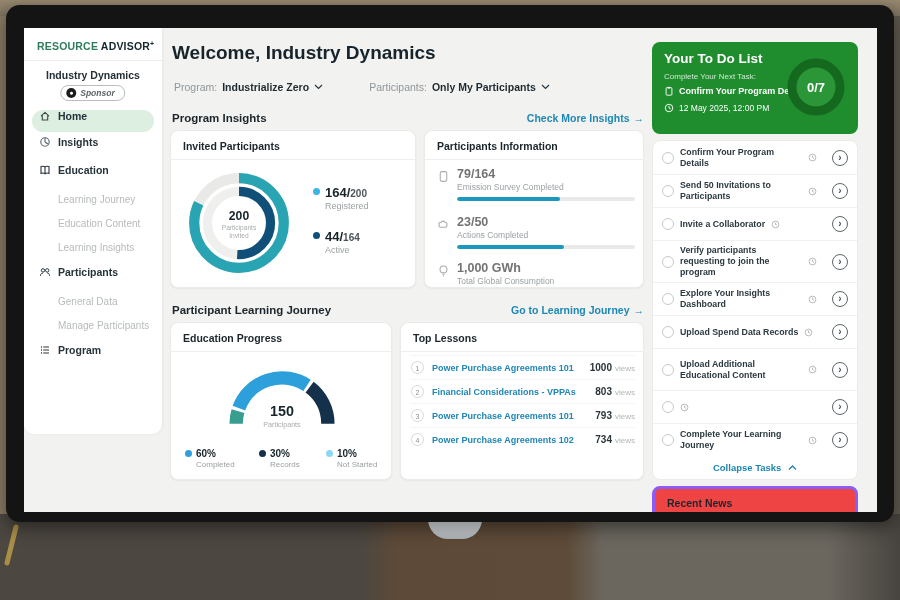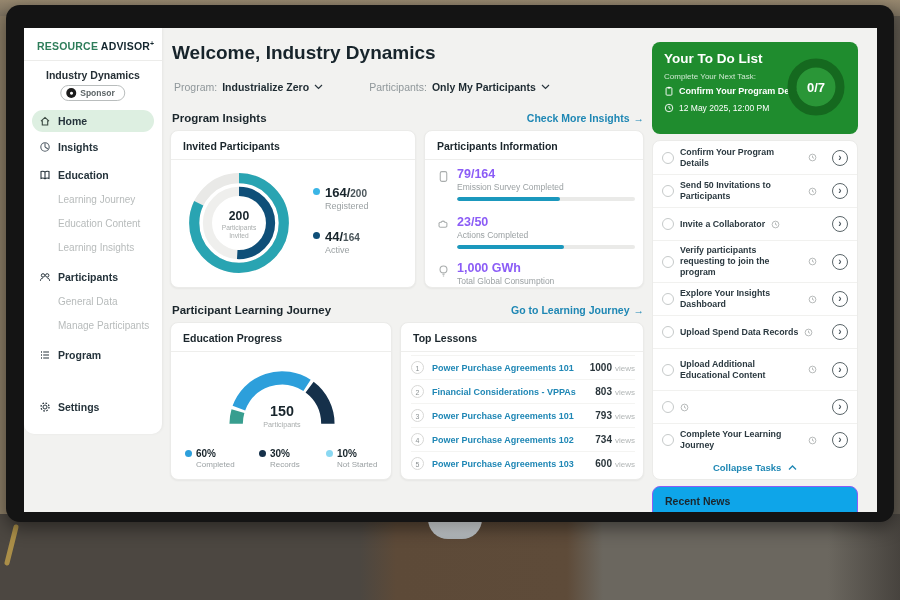--- a/index.html
+++ b/index.html
@@ -18,24 +18,24 @@
   .screen { position:absolute; left:18px; top:23px; width:853px; height:484px; background:#f2f2f0; overflow:hidden; }
 
   
   .sidebar { position:absolute; left:0; top:0; width:138px; height:406px; background:#fff; border-radius:0 0 10px 10px; box-shadow:1px 0 3px rgba(0,0,0,.05); }
   .logo { position:absolute; left:13px; top:11px; font-size:10.5px; font-weight:bold; letter-spacing:.2px; white-space:nowrap; }
   .logo .p1 { color:#2e7d5a; }
   .logo .p2 { color:#14262e; }
   .logo sup { font-size:7px; }
   .sb-div { position:absolute; left:0; top:32px; width:138px; height:1px; background:#ececea; }
   .org { position:absolute; left:0; top:41px; width:138px; text-align:center; font-size:10.5px; font-weight:bold; color:#252f35; }
-  .sponsor { position:absolute; left:50%; transform:translateX(-50%); top:57px; display:flex; align-items:flex-end; gap:4px; border:1px solid #b9bdbd; border-radius:10px; padding:2px 10px 2px 5px; background:#fff; }
+  .sponsor { position:absolute; left:50%; transform:translateX(-50%); top:57px; display:flex; align-items:flex-end; gap:4px; border:1px solid #b9bdbd; border-radius:10px; padding:2px 10px 2px 5px; background:#fff;font-style:italic; }
   .sponsor .dot { width:10px; height:10px; border-radius:50%; background:#1c1c1c; color:#fff; font-size:7px; line-height:10px; text-align:center; }
   .sponsor .txt { font-size:8.5px; color:#5c6466; font-weight:bold; }
-  .nav-item { position:absolute; left:8px; width:122px; height:22px; display:flex; align-items:center; gap:7px; padding-left:7px; font-size:10.5px; font-weight:bold; color:#25333b; border-radius:12px; cursor:pointer; }
+  .nav-item { position:absolute; left:8px; width:122px; height:22px; display:flex; gap:7px; padding-left:7px; font-size:10.5px; font-weight:bold; color:#25333b; border-radius:12px; cursor:pointer; }
   .nav-item.active { background:#ddefe1; }
   .nav-item svg { flex:0 0 auto; }
   .nav-sub { position:absolute; left:34px; width:100px; height:18px; font-size:10px; color:#b7bbbb; display:flex; align-items:center; cursor:pointer; }
 
   
   .welcome { position:absolute; left:148px; top:14px; font-size:19px; font-weight:bold; color:#17242b; }
   .filters { position:absolute; left:150px; top:53px; display:flex; gap:46px; font-size:10.5px; }
   .filter { display:flex; align-items:center; gap:5px; cursor:pointer; }
   .filter .lbl { color:#8f979a; }
   .filter .val { color:#1d2a31; font-weight:bold; }
@@ -51,21 +51,21 @@
   
   .leg-item { position:absolute; left:142px; }
   .leg-item .dot { display:inline-block; width:7px; height:7px; border-radius:50%; margin-right:5px; vertical-align:2px; }
   .leg-item .big { font-size:13px; font-weight:bold; color:#17242b; }
   .leg-item .sm { font-size:10px; font-weight:bold; color:#4a555a; }
   .leg-item .lab { font-size:9px; color:#9ba1a3; margin-left:12px; }
 
   
   .metric { position:absolute; left:10px; width:200px; }
   .metric .ic { position:absolute; left:0; top:3px; }
-  .metric .val { margin-left:22px; font-size:12.5px; font-weight:bold; color:#8b5cf6; }
+  .metric .val { margin-left:22px; font-size:12.5px; font-weight:bold; color:#737373; }
   .metric .lab { margin-left:22px; font-size:8.5px; color:#9ba1a3; margin-top:1px; }
   .metric .bar { margin-left:22px; margin-top:5px; width:178px; height:4px; border-radius:2px; background:#eaeae8; overflow:hidden; }
   .metric .bar i { display:block; height:100%; background:#1b98bd; border-radius:2px; }
 
   
   .gleg { position:absolute; bottom:10px; font-size:10px; }
   .gleg .dot { display:inline-block; width:7px; height:7px; border-radius:50%; margin-right:4px; }
   .gleg .v { font-weight:bold; color:#17242b; }
   .gleg .l { font-size:8px; color:#9ba1a3; margin-left:11px; margin-top:1px; }
 
@@ -87,21 +87,21 @@
 
   
   .tasks { position:absolute; left:628px; top:112px; width:206px; height:340px; background:#fff; border:1px solid #ebebe9; border-radius:8px; }
   .task { position:absolute; left:0; width:100%; display:flex; align-items:center; gap:6px; padding:0 9px; border-top:1px solid #f1f1ef; }
   .task:first-child { border-top:none; }
   .task .chk { flex:0 0 12px; height:12px; border:1.4px solid #c6caca; border-radius:50%; background:#fff; cursor:pointer; }
   .task .lab { font-size:8.8px; font-weight:bold; color:#2b3940; max-width:122px; line-height:1.25; }
   .task .chev { margin-left:auto; flex:0 0 16px; height:16px; border:1.4px solid #5a6569; border-radius:50%; text-align:center; line-height:13px; font-size:10px; color:#47525a; font-weight:bold; cursor:pointer; }
   .collapse { position:absolute; left:0; top:315px; width:100%; height:23px; text-align:center; font-size:9.5px; font-weight:bold; color:#1e87b4; line-height:23px; cursor:pointer; }
 
-  .news { position:absolute; left:628px; top:458px; width:206px; height:34px; background:#0ea5e9; border:1px solid #8b5cf6; border-radius:8px 8px 0 0; }
+  .news { position:absolute; left:628px; top:458px; width:206px; height:34px; background:#ef4444; border:3px solid #8b5cf6; border-radius:8px 8px 0 0; }
   .news .t { position:absolute; left:12px; top:8px; font-size:10.5px; font-weight:bold; color:#1b262c; }
 
   svg.ic { display:block; }
   text { font-family:"Liberation Sans", sans-serif; }
 </style>
 </head>
 <body>
 
 <div class="bg-top"></div>
 <div class="bg-bottom"></div>
@@ -164,27 +164,20 @@
         </div>
     <div class="nav-sub" style="top:288px">
           <span>Manage Participants</span>
         </div>
     <div class="nav-item" style="top:316px">
       <svg class="ic" width="12" height="12" viewBox="0 0 12 12">
             <path d="M4.2 3 H10 M4.2 6 H10 M4.2 9 H10" stroke="#2a363e" stroke-width="1.1"></path>
             <path d="M2 3 H2.9 M2 6 H2.9 M2 9 H2.9" stroke="#2a363e" stroke-width="1.3"></path>
           </svg>
       <span>Program</span>
-    </div>
-    <div class="nav-item" style="top:368px">
-      <svg class="ic" width="12" height="12" viewBox="0 0 12 12">
-            <circle cx="6" cy="6" r="2" fill="none" stroke="#2a363e" stroke-width="1"></circle>
-            <circle cx="6" cy="6" r="4" fill="none" stroke="#2a363e" stroke-width="1.3" stroke-dasharray="1.6 1.55"></circle>
-          </svg>
-      <span>Settings</span>
     </div>
   </div>
 
   <div class="welcome">Welcome, Industry Dynamics</div>
   <div class="filters">
     <div class="filter">
       <span class="lbl">Program:</span>
       <span class="val">Industrialize Zero</span>
       <svg width="9" height="6" viewBox="0 0 9 6">
             <path d="M1 1 L4.5 4.5 L8 1" fill="none" stroke="#2a363e" stroke-width="1.2"></path>
@@ -305,25 +298,20 @@
     <div class="lesson" style="top:80px">
       <span class="rank">3</span>
       <span class="t">Power Purchase Agreements 101</span>
       <span class="views"><span>793</span><span class="vs">views</span></span>
     </div>
     <div class="lesson" style="top:104px">
       <span class="rank">4</span>
       <span class="t">Power Purchase Agreements 102</span>
       <span class="views"><span>734</span><span class="vs">views</span></span>
     </div>
-    <div class="lesson" style="top:128px">
-      <span class="rank">5</span>
-      <span class="t">Power Purchase Agreements 103</span>
-      <span class="views"><span>600</span><span class="vs">views</span></span>
-    </div>
   </div>
 
   <div class="todo-green">
     <div class="t1">Your To Do List</div>
     <div class="t2">Complete Your Next Task:</div>
     <div class="row r2">
       <svg class="ic" width="10" height="10" viewBox="0 0 12 12">
             <rect x="2.5" y="2" width="7" height="9" rx="1" fill="none" stroke="#fff" stroke-width="1.1"></rect>
             <path d="M4.5 2 H7.5" stroke="#fff" stroke-width="2"></path>
           </svg>

